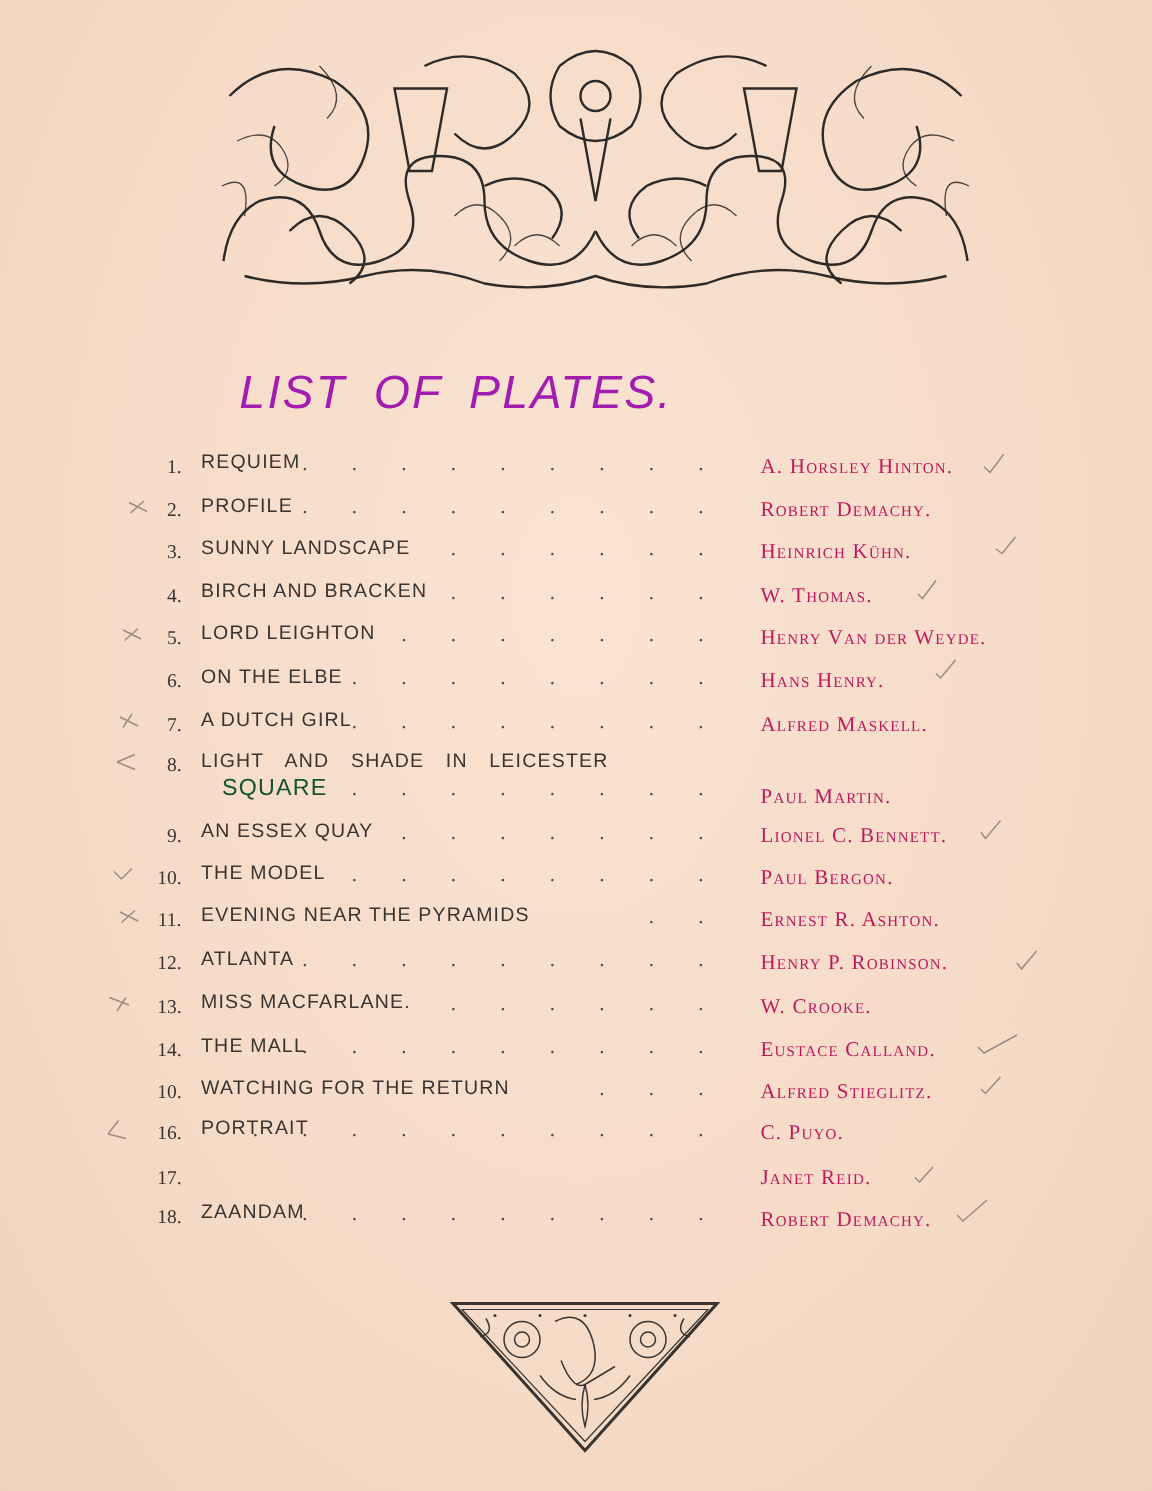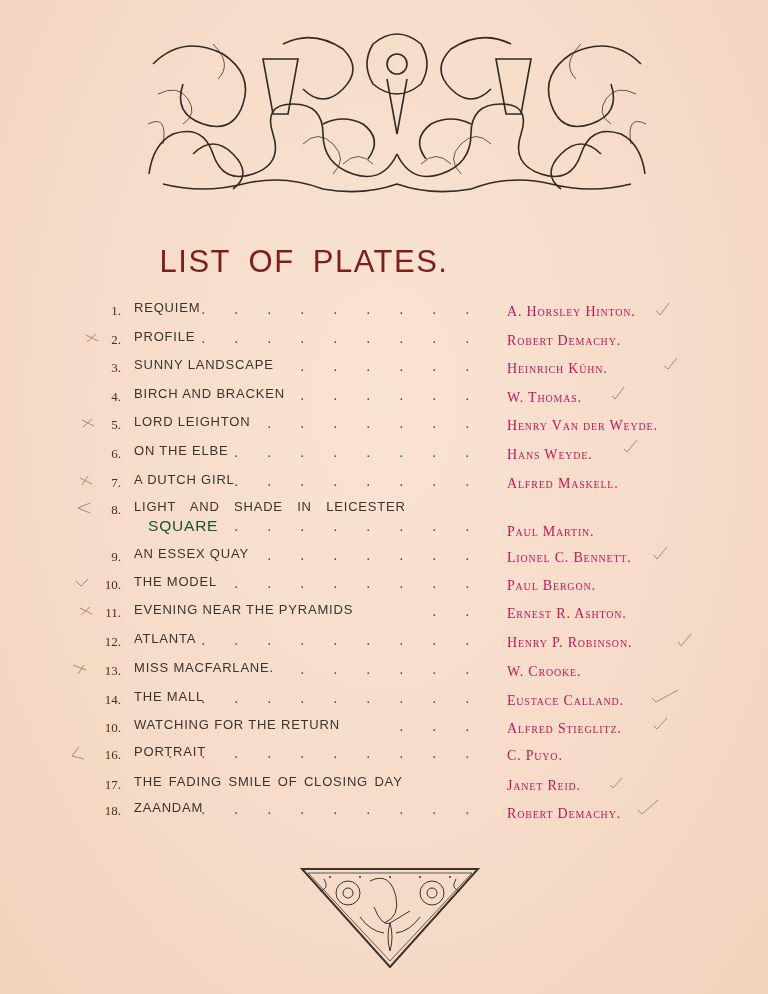--- a/index.html
+++ b/index.html
@@ -31,22 +31,23 @@
   .title {
     position: absolute;
     left: 0;
     width: 608px;
     top: 244px;
     text-align: center;
     font-family: "Liberation Sans", "DejaVu Sans", sans-serif;
     font-weight: 300;
     font-size: 31px;
     letter-spacing: 1.5px;
-    color: #7f1d1d;
+    color: #a21caf;
     word-spacing: 8px;
+    font-style: italic;
   }
   .plates {
     position: absolute;
     left: 0;
     top: 0;
     width: 768px;
     height: 994px;
   }
   .row {
     position: absolute;
@@ -212,21 +213,21 @@
     <span class="num">5.</span>
     <span class="ptitle">LORD LEIGHTON</span>
     <span class="dots">. . . . . . .</span>
     <span class="author">Henry Van der Weyde.</span>
   </div>
 
   <div class="row" style="top:443px">
     <span class="num">6.</span>
     <span class="ptitle">ON THE ELBE</span>
     <span class="dots">. . . . . . . .</span>
-    <span class="author">Hans Weyde.</span>
+    <span class="author">Hans Henry.</span>
     <svg class="check" style="left:622px;top:-4px" viewBox="0 0 16 14">
         <path d="M2 10 L5 13 L15 1" fill="none" stroke="#9a8c84" stroke-width="1"></path>
       </svg>
   </div>
 
   <div class="row" style="top:472px">
     <svg class="mark" style="left:78px" viewBox="0 0 16 14">
         <path d="M2 4 L14 10 M4 11 L10 2" fill="none" stroke="#9a8c84" stroke-width="1"></path>
       </svg>
     <span class="num">7.</span>
@@ -321,21 +322,20 @@
         <path d="M2 10 L14 13 M2 10 L9 1" fill="none" stroke="#9a8c84" stroke-width="1"></path>
       </svg>
     <span class="num">16.</span>
     <span class="ptitle">PORTRAIT</span>
     <span class="dots">. . . . . . . . . .</span>
     <span class="author">C. Puyo.</span>
   </div>
 
   <div class="row" style="top:774px">
     <span class="num">17.</span>
-    <span class="ptitle" style="word-spacing:2px">THE FADING SMILE OF CLOSING DAY</span>
     <span class="dots"></span>
     <span class="author">Janet Reid.</span>
     <svg class="check" style="left:608px;top:2px" viewBox="0 0 16 14">
         <path d="M2 9 L5 12 L14 2" fill="none" stroke="#9a8c84" stroke-width="1"></path>
       </svg>
   </div>
 
   <div class="row" style="top:800px">
     <span class="num">18.</span>
     <span class="ptitle">ZAANDAM</span>

